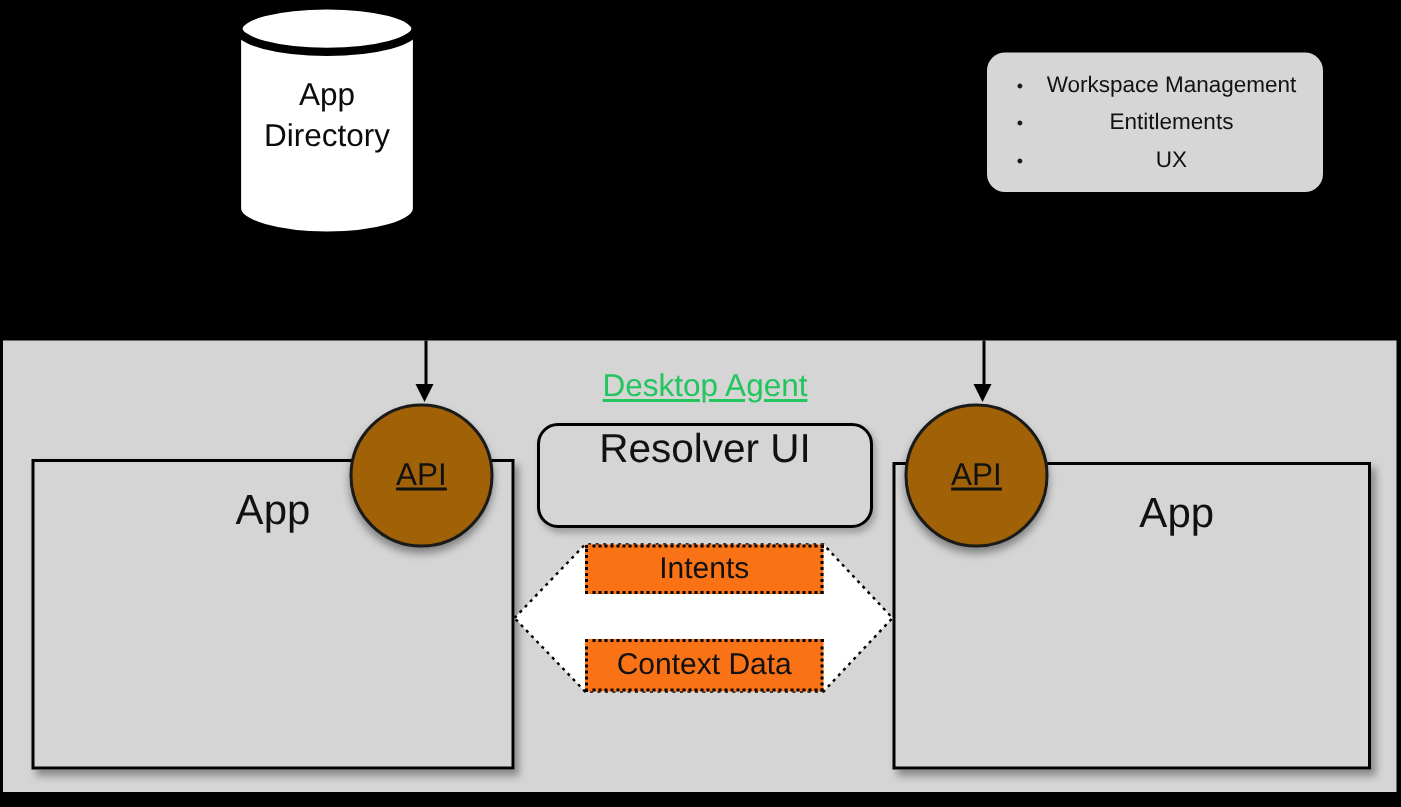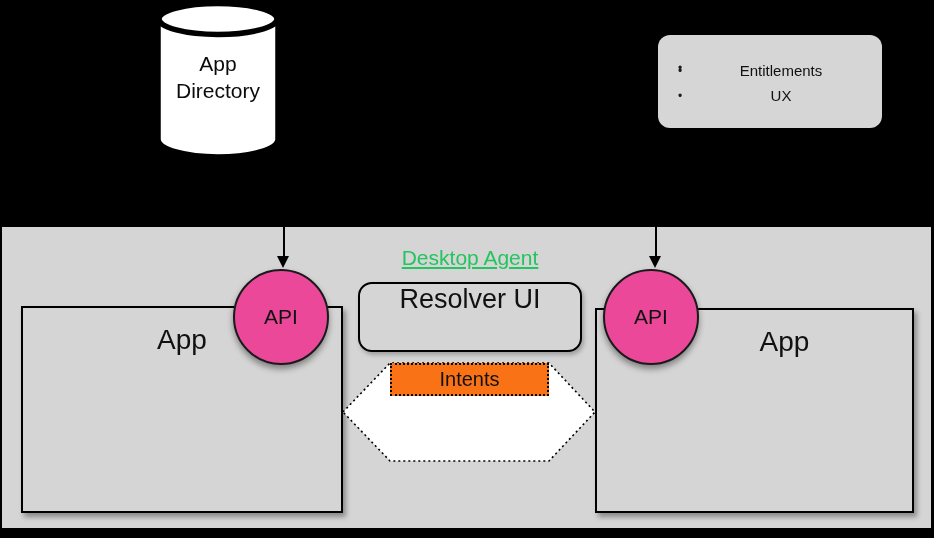--- a/index.html
+++ b/index.html
@@ -40,23 +40,24 @@
   .app-box{
     position:absolute;background:#d5d5d5;border:2px solid #000;
     box-shadow:3px 4px 5px rgba(0,0,0,0.35);box-sizing:border-box;
   }
   .app-box.left{left:21px;top:306px;width:322px;height:207px;}
   .app-box.right{left:595px;top:308px;width:319px;height:205px;}
   .app-label{position:absolute;top:16px;left:0;width:100%;text-align:center;font-size:28px;}
   .app-box.right .app-label{left:30px;}
   .api-circle{
     position:absolute;width:96px;height:96px;border-radius:50%;
-    background:#ec4899;border:2px solid #1a1a1a;box-sizing:border-box;
+    background:#a16207;border:2px solid #1a1a1a;box-sizing:border-box;
     display:flex;align-items:center;justify-content:center;font-size:21px;
     box-shadow:0 4px 6px rgba(0,0,0,0.4);
+    text-decoration:underline;
   }
   .api-circle.left{left:233px;top:269px;}
   .api-circle.right{left:603px;top:269px;}
   
   .varrow{position:absolute;top:227px;width:13px;height:41px;}
   .varrow.left{left:277px;}
   .varrow.right{left:649px;}
   .varrow .shaft{position:absolute;left:5.5px;top:0;width:2.5px;height:30px;background:#000;}
   .varrow .head{
     position:absolute;left:0;top:29px;width:0;height:0;
@@ -80,20 +81,21 @@
 
   <svg class="cylinder-svg" viewBox="0 0 126 162" xmlns="http://www.w3.org/2000/svg">
     <path d="M 4 19 L 4 139 A 59 17 0 0 0 122 139 L 122 19 Z" fill="#ffffff" stroke="#000000" stroke-width="3.5"></path>
     <ellipse cx="63" cy="19" rx="59" ry="15.5" fill="#ffffff" stroke="#000000" stroke-width="5.5"></ellipse>
   </svg>
   <div class="cylinder-label">App Directory</div>
 
   <div class="features-box">
     <div class="feature-row">
       <span class="feature-bullet">•</span>
+      <span>Workspace Management</span>
     </div>
     <div class="feature-row">
       <span class="feature-bullet">•</span>
       <span>Entitlements</span>
     </div>
     <div class="feature-row">
       <span class="feature-bullet">•</span>
       <span>UX</span>
     </div>
   </div>
@@ -106,20 +108,23 @@
   <div class="app-box right">
     <div class="app-label">App</div>
   </div>
 
   <svg class="biarrow-svg" viewBox="0 0 934 538" xmlns="http://www.w3.org/2000/svg">
     <polygon points="343,412 390,363 549,363 595,412 549,461 390,461" fill="#ffffff" stroke="#000000" stroke-width="1.6" stroke-dasharray="2 3"></polygon>
   </svg>
   <div class="arrow-tag intents">
     <span>Intents</span>
   </div>
+  <div class="arrow-tag context">
+    <span>Context Data</span>
+  </div>
 
   <div class="da-title">Desktop Agent</div>
   <div class="resolver-box">
     <span>Resolver UI</span>
   </div>
 
   <div class="api-circle left">
     <span>API</span>
   </div>
   <div class="api-circle right">

